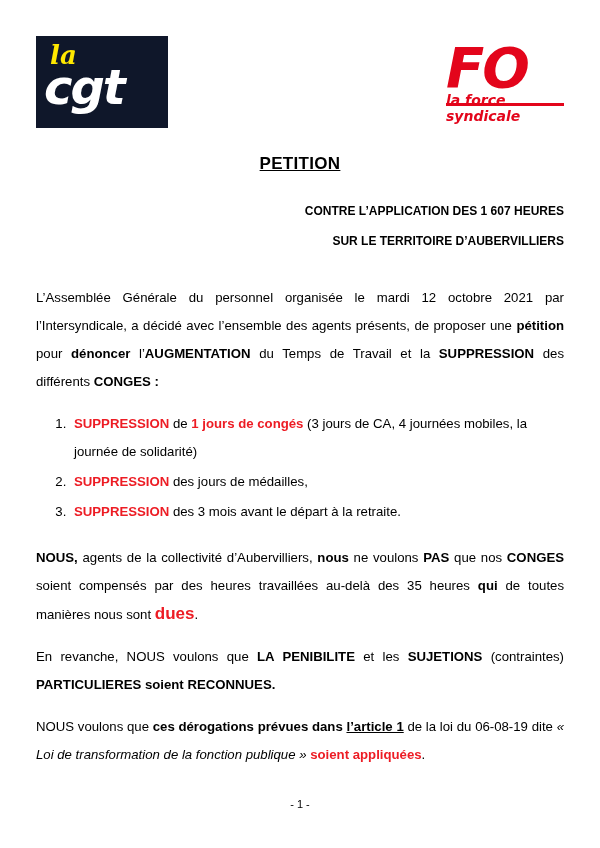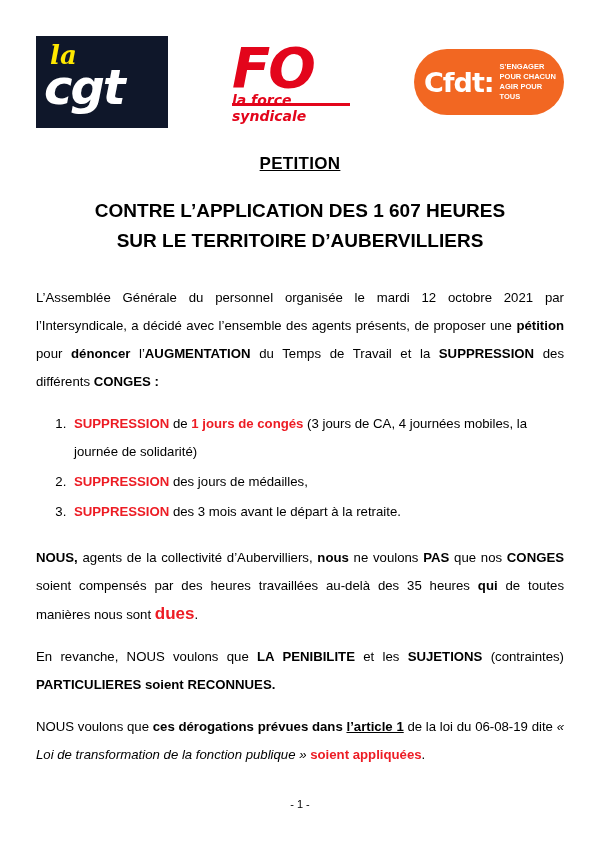--- a/index.html
+++ b/index.html
@@ -177,22 +177,22 @@
   
   .doc-title {
     text-align: center;
     font-size: 17px;
     font-weight: bold;
     margin: 8px 0 22px 0;
     letter-spacing: 0.3px;
     text-decoration: underline;
   }
   .doc-subtitle {
-    text-align: center;
-    font-size: 19px;
+    text-align: right;
+    font-size: 12px;
     font-weight: bold;
     line-height: 30px;
     margin-bottom: 28px;
   }
 
   
   .para {
     font-size: 13.2px;
     line-height: 28px;
     text-align: justify;
@@ -236,27 +236,20 @@
       <div class="cgt-la">la</div>
       <div class="cgt-main">cgt</div>
     </div>
 
     <div class="logo-fo">
       <div class="fo-main">FO</div>
       <div class="fo-bar"></div>
       <div class="fo-sub">la force syndicale</div>
     </div>
 
-    <div class="logo-cfdt">
-      <div class="cfdt-name">Cfdt:</div>
-      <div class="cfdt-slogan">
-        <div>S'ENGAGER POUR CHACUN</div>
-        <div>AGIR POUR TOUS</div>
-      </div>
-    </div>
 
   </div>
 
   <div class="doc-title">PETITION</div>
   <div class="doc-subtitle">
     <div>CONTRE L’APPLICATION DES 1 607 HEURES</div>
     <div>SUR LE TERRITOIRE D’AUBERVILLIERS</div>
   </div>
 
   <p class="para">

